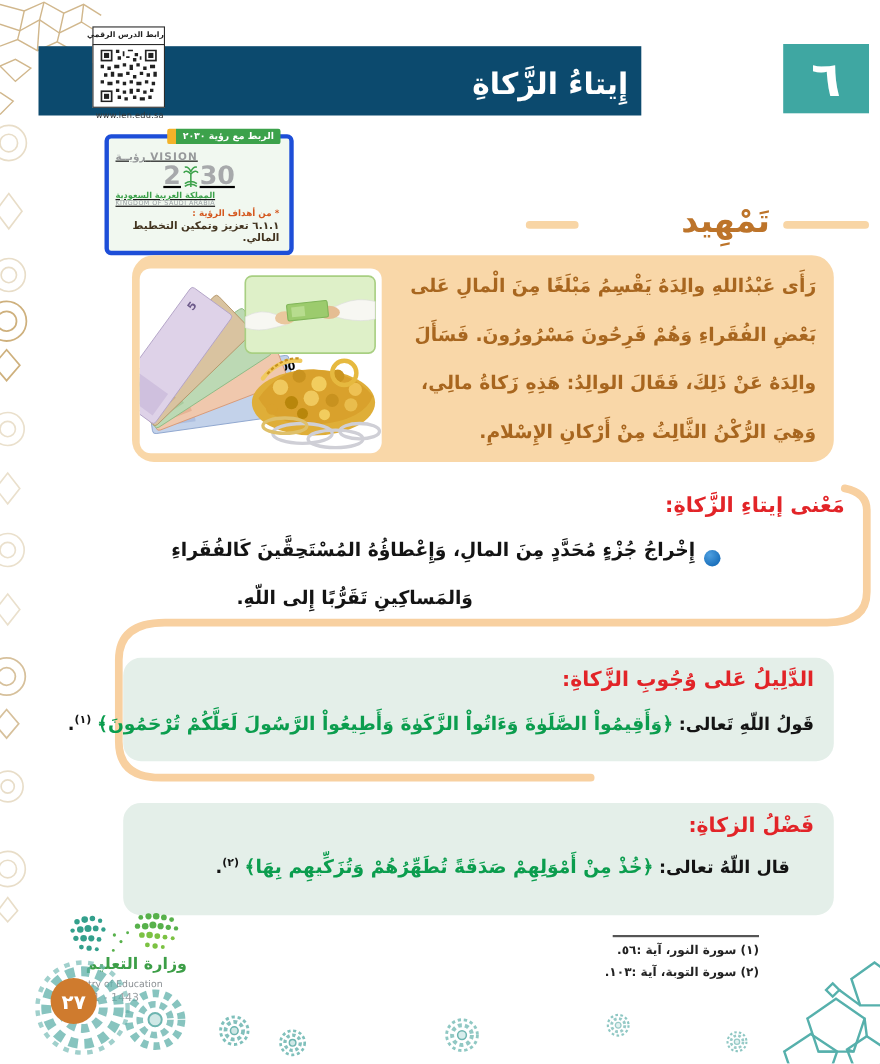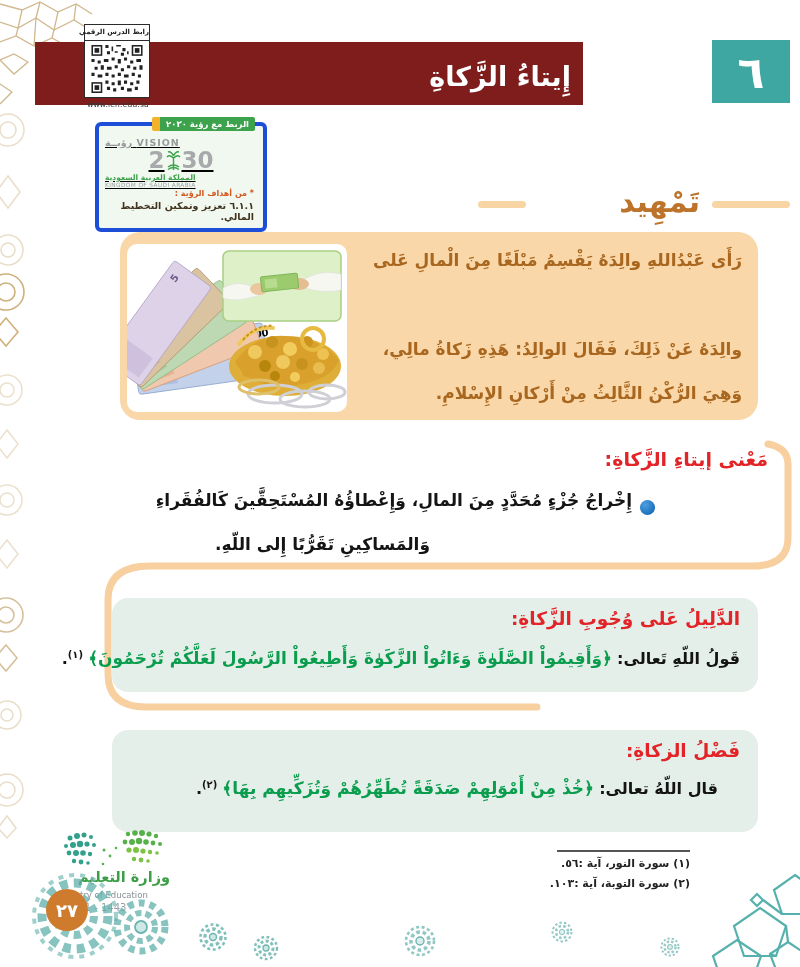--- a/index.html
+++ b/index.html
@@ -3,21 +3,21 @@
 <meta charset="utf-8">
 <style>
   html,body{margin:0;padding:0;background:#fff;}
   *{box-sizing:border-box;}
   body{font-family:"DejaVu Sans",sans-serif;}
   .page{position:relative;width:800px;height:967px;background:#ffffff;overflow:hidden;direction:ltr;}
   .abs{position:absolute;}
   svg{display:block;}
 
   
-  .teal-bar{left:35px;top:42px;width:548px;height:63px;background:#7f1d1d;}
+  .teal-bar{left:35px;top:42px;width:548px;height:63px;background:#0c4a6e;}
   .teal-bar .title{position:absolute;right:12px;top:0;height:63px;line-height:70px;
     color:#fff;font-size:27px;font-weight:bold;direction:rtl;white-space:nowrap;}
   .lesson-label{left:583px;top:42px;width:129px;height:63px;line-height:66px;text-align:center;
     color:#b5671c;font-size:18px;font-weight:bold;direction:rtl;white-space:nowrap;}
   .num-box{left:712px;top:40px;width:78px;height:63px;background:#3fa7a2;color:#fff;
     font-size:44px;font-weight:bold;text-align:center;line-height:66px;}
 
   
   .qr-tab{left:84px;top:24px;width:66px;height:33px;border:1px solid #2b2b2b;background:#fff;
     font-size:7px;font-weight:bold;color:#222;text-align:center;line-height:14px;direction:rtl;white-space:nowrap;}
@@ -270,20 +270,21 @@
       <g fill="none" stroke="#cfcfd6" stroke-width="3">
         <ellipse cx="148" cy="150" rx="27" ry="9"></ellipse>
         <ellipse cx="178" cy="155" rx="25" ry="8"></ellipse>
         <ellipse cx="200" cy="148" rx="18" ry="7"></ellipse>
         <ellipse cx="132" cy="143" rx="20" ry="7" stroke="#dfc06a"></ellipse>
       </g>
     </svg>
   </div>
 
   <div class="story-line" style="top:250px;">رَأَى عَبْدُاللهِ والِدَهُ يَقْسِمُ مَبْلَغًا مِنَ الْمالِ عَلى</div>
+  <div class="story-line" style="top:295px;">بَعْضِ الفُقَراءِ وَهُمْ فَرِحُونَ مَسْرُورُونَ. فَسَأَلَ</div>
   <div class="story-line" style="top:339px;">والِدَهُ عَنْ ذَلِكَ، فَقَالَ الوالِدُ: هَذِهِ زَكاةُ مالِي،</div>
   <div class="story-line" style="top:383px;">وَهِيَ الرُّكْنُ الثَّالِثُ مِنْ أَرْكانِ الإِسْلامِ.</div>
 
   <svg class="abs" style="left:0;top:430px;" width="800" height="300" viewBox="0 0 800 300">
     <path d="M768 14 Q788 18 788 34 L788 108 Q788 136 752 136 L150 136 Q108 136 108 170 L108 244 Q108 277 146 277 L537 277" fill="none" stroke="#f8d0a0" stroke-width="7" stroke-linecap="round"></path>
   </svg>
 
   <div class="sec-head" style="right:32px;top:448px;">مَعْنى إيتاءِ الزَّكاةِ:</div>
   <div class="bullet"></div>
   <div class="meaning-l1">إِخْراجُ جُزْءٍ مُحَدَّدٍ مِنَ المالِ، وَإِعْطاؤُهُ المُسْتَحِقَّينَ كَالفُقَراءِ</div>

